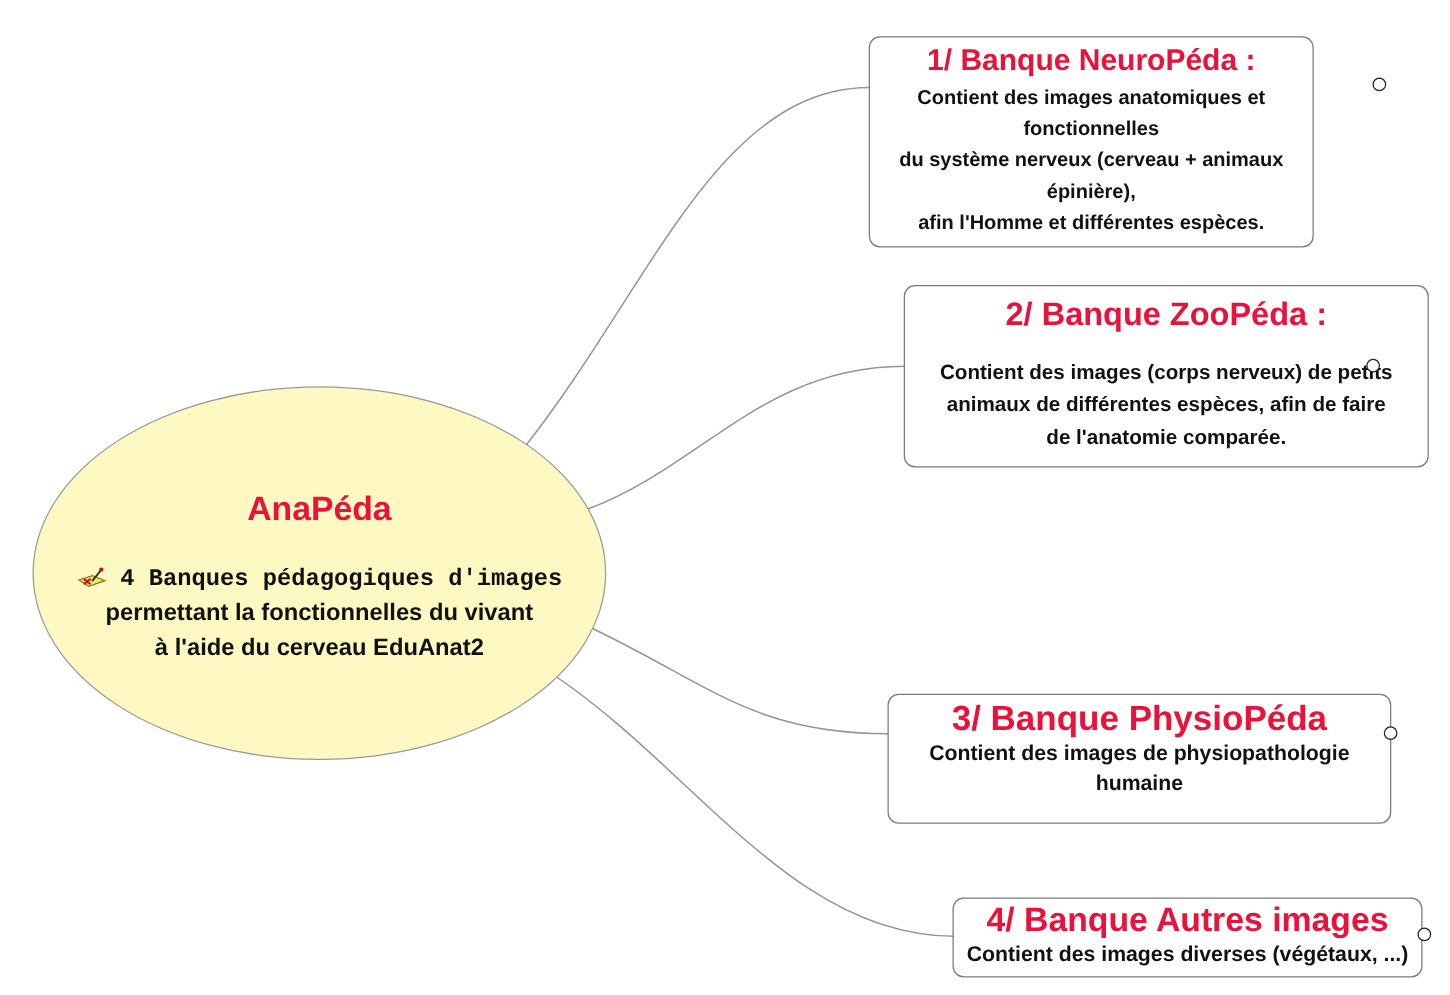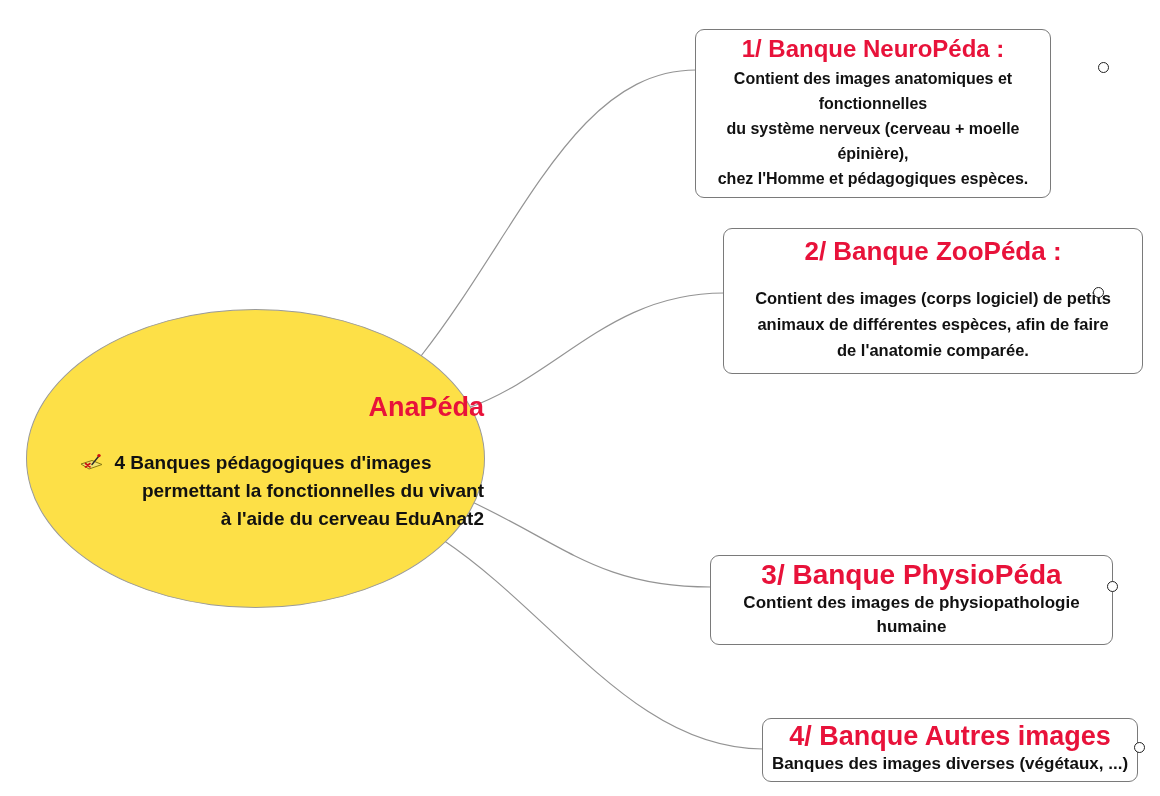--- a/index.html
+++ b/index.html
@@ -6,47 +6,47 @@
   .canvas{
     position:relative;width:1160px;height:796px;background:#ffffff;overflow:hidden;
     font-family:"Liberation Sans","DejaVu Sans",sans-serif;
   }
   svg.edges{position:absolute;left:0;top:0;width:1160px;height:796px;}
   svg.edges path{fill:none;stroke:#949494;stroke-width:1.2;}
 
   
   .root-ellipse{
     position:absolute;left:26px;top:309px;width:459px;height:299px;
-    background:#fde047;border:1px solid #9a9a9a;border-radius:50%;
-    box-sizing:border-box;text-align:right;
+    background:#fef9c3;border:1px solid #9a9a9a;border-radius:50%;
+    box-sizing:border-box;text-align:center;
   }
   .root-title{
     margin-top:80px;font-size:27px;line-height:34px;font-weight:bold;color:#e8123a;
   }
   .root-body{margin-top:25px;font-size:19px;line-height:28px;font-weight:bold;color:#111;}
-  .root-line1{display:flex;align-items:center;justify-content:center;gap:10px;}
+  .root-line1{display:flex;align-items:center;justify-content:center;gap:10px;font-family:Liberation Mono, monospace;}
   .sign-icon{width:25px;height:21px;flex:0 0 auto;}
 
   
   .node{
     position:absolute;box-sizing:border-box;background:#fff;
     border:1px solid #7a7a7a;border-radius:9px;text-align:center;color:#111;
   }
   .node-title{font-weight:bold;color:#e8123a;}
   .node-line{color:#111;font-weight:bold;}
 
   .b1{left:695px;top:13px;width:356px;padding:4px 6px 6px;margin-top:16px;}
   .b1 .node-title{font-size:24px;line-height:30px;margin-bottom:2px;}
   .b1 .node-line{font-size:16px;line-height:25px;}
 
   .b2{left:723px;top:228px;width:420px;padding:6px 6px 10px;}
   .b2 .node-title{font-size:26px;line-height:32px;margin-bottom:18px;}
   .b2 .node-line{font-size:16.5px;line-height:26px;}
 
-  .b3{left:710px;top:555px;width:403px;padding:3px 4px 5px;}
+  .b3{left:710px;top:555px;width:403px;padding:3px 4px 19px;}
   .b3 .node-title{font-size:28px;line-height:32px;}
   .b3 .node-line{font-size:17px;line-height:24px;text-align:center;}
 
   .b4{left:762px;top:718px;width:376px;padding:1px 4px 5px;}
   .b4 .node-title{font-size:27px;line-height:32px;}
   .b4 .node-line{font-size:17px;line-height:24px;}
 
   
   .fold{
     position:absolute;width:9px;height:9px;border:1.4px solid #222;
@@ -82,38 +82,38 @@
         <span>4 Banques pédagogiques d'images</span>
       </div>
       <div>permettant la fonctionnelles du vivant</div>
       <div>à l'aide du cerveau EduAnat2</div>
     </div>
   </div>
 
   <div class="node b1">
     <div class="node-title">1/ Banque NeuroPéda :</div>
     <div class="node-line">Contient des images anatomiques et fonctionnelles</div>
-    <div class="node-line">du système nerveux (cerveau + moelle épinière),</div>
-    <div class="node-line">chez l'Homme et pédagogiques espèces.</div>
+    <div class="node-line">du système nerveux (cerveau + animaux épinière),</div>
+    <div class="node-line">afin l'Homme et différentes espèces.</div>
   </div>
   <div class="fold c1"></div>
 
   <div class="node b2">
     <div class="node-title">2/ Banque ZooPéda :</div>
-    <div class="node-line">Contient des images (corps logiciel) de petits</div>
+    <div class="node-line">Contient des images (corps nerveux) de petits</div>
     <div class="node-line">animaux de différentes espèces, afin de faire</div>
     <div class="node-line">de l'anatomie comparée.</div>
   </div>
   <div class="fold c2"></div>
 
   <div class="node b3">
     <div class="node-title">3/ Banque PhysioPéda</div>
     <div class="node-line">Contient des images de physiopathologie humaine</div>
   </div>
   <div class="fold c3"></div>
 
   <div class="node b4">
     <div class="node-title">4/ Banque Autres images</div>
-    <div class="node-line">Banques des images diverses (végétaux, ...)</div>
+    <div class="node-line">Contient des images diverses (végétaux, ...)</div>
   </div>
   <div class="fold c4"></div>
 
 </div>
 
 </body></html>

